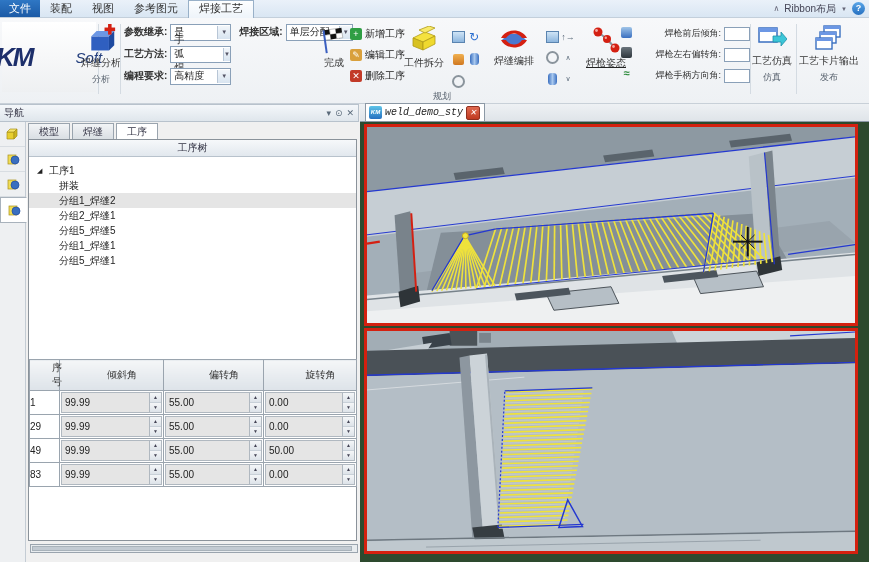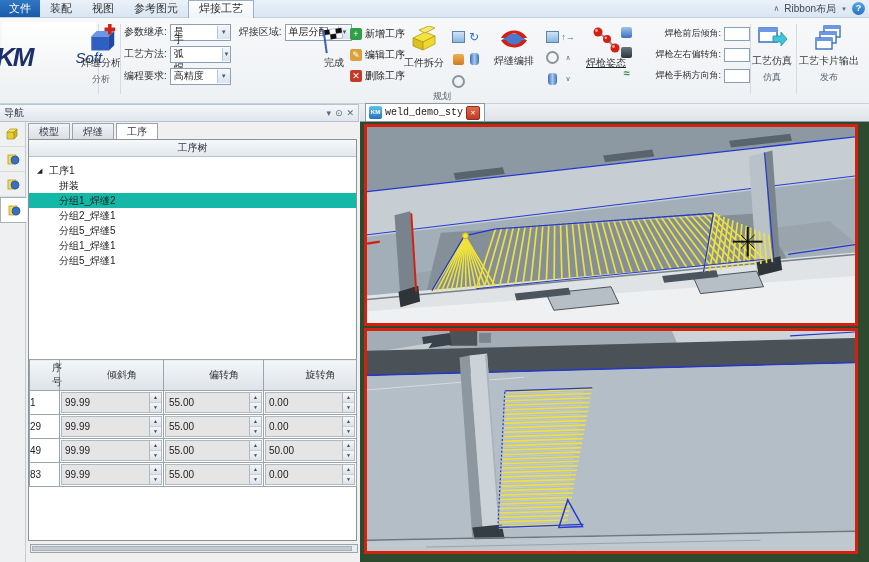--- a/index.html
+++ b/index.html
@@ -20,21 +20,21 @@
   .rib-sep{position:absolute;top:6px;width:1px;height:70px;background:#d4dbe2;}
   .glabel{font-size:9px;color:#5a6470;text-align:center;}
   .logo{position:absolute;left:2px;top:4px;width:94px;height:70px;background:linear-gradient(#ffffff,#eef0f2);display:flex;align-items:center;justify-content:center;}
   .logo-km{font-size:26px;font-weight:bold;font-style:italic;color:#1d2f6b;letter-spacing:-2px;}
   .logo-soft{font-size:15px;font-style:italic;color:#25407e;margin-left:1px;padding-left:42px;}
   .bigbtn{position:absolute;display:flex;flex-direction:column;align-items:center;}
   .bigbtn .blabel{font-size:10px;color:#333;margin-top:2px;white-space:nowrap;}
   .bigbtn .glabel{margin-top:3px;}
   .params{position:absolute;left:124px;top:6px;width:252px;}
   .prow{display:flex;align-items:center;height:16px;margin-bottom:6px;}
-  .plabel{font-size:10px;color:#333;white-space:nowrap;}
+  .plabel{font-size:10px;color:#333;white-space:nowrap;font-weight:bold;}
   .combo{display:flex;align-items:center;justify-content:space-between;height:15px;background:#fff;border:1px solid #8aa0b8;margin-left:3px;padding-left:3px;font-size:10px;}
   .combo .dd{width:12px;height:13px;background:linear-gradient(#f2f6fa,#d8e4f0);border-left:1px solid #b8c6d6;font-size:6px;color:#556;text-align:center;line-height:13px;}
   .proc-stack{position:absolute;left:350px;top:8px;width:66px;}
   .proc-item{display:flex;align-items:center;height:16px;margin-bottom:5px;}
   .proc-item .txt{font-size:10px;margin-left:3px;white-space:nowrap;}
   .mini-ic{width:12px;height:12px;border-radius:2px;font-size:9px;line-height:12px;text-align:center;color:#fff;}
   .tile{width:13px;height:13px;display:flex;align-items:center;justify-content:center;font-size:9px;color:#5a6a7a;}
   .cluster{position:absolute;display:grid;grid-template-columns:16px 16px;grid-auto-rows:22px;align-items:center;justify-items:center;}
   .ring{width:9px;height:9px;border:2px solid #8a949c;border-radius:50%;}
   .cyl{width:9px;height:12px;background:linear-gradient(90deg,#3a6fc0,#a8c8ee,#3a6fc0);border-radius:45%/28%;}
@@ -54,36 +54,36 @@
   .strip-item.sel{background:#fff;border:1px solid #a8b2bc;border-right:1px solid #fff;}
   .navtabs{position:absolute;left:28px;top:123px;height:33px;display:flex;}
   .navtab{width:40px;height:16px;line-height:16px;text-align:center;font-size:10px;background:linear-gradient(#f2f4f6,#d8dde2);border:1px solid #9aa4ae;margin-right:2px;color:#334;}
   .navtab.active{background:#fff;border-bottom:1px solid #fff;height:17px;}
   .navcontent{position:absolute;left:28px;top:139px;width:329px;height:402px;background:#fff;border:1px solid #8a929a;box-sizing:border-box;}
   .tree-header{height:16px;background:linear-gradient(#f6f8fa,#e2e8ee);border-bottom:1px solid #b8c2cc;text-align:center;line-height:16px;font-size:10px;color:#334;}
   .tree-row{height:15px;line-height:15px;font-size:10px;display:flex;align-items:center;white-space:nowrap;}
   .tree-row .exp{width:10px;margin-left:8px;font-size:7px;color:#222;}
   .tree-row .lbl{margin-left:2px;}
   .tree-row.child .lbl{margin-left:30px;}
-  .tree-row.sel{background:#14b8a6;}
+  .tree-row.sel{background:#e5e5e5;}
   .tree-row.sel .lbl{margin-left:30px;}
   
   .angle-table{position:absolute;left:0px;top:219px;width:327px;border-collapse:collapse;table-layout:fixed;}
   .angle-table th{height:17px;background:linear-gradient(#f4f6f8,#dde3e9);border:1px solid #9aa4ae;font-size:10px;font-weight:normal;color:#333;padding-left:22px;}
   .angle-table td{height:23px;border:1px solid #9aa4ae;font-size:10px;padding:0;}
   .rowno{padding-left:4px;}
   .spin{display:flex;align-items:center;height:19px;margin:1px;border:1px solid #b0b8c0;background:#e5e5e5;}
   .spin .val{flex:1;padding-left:3px;}
   .spin .spinner{width:11px;height:19px;display:flex;flex-direction:column;border-left:1px solid #b0b8c0;}
   .spin .spinner i{flex:1;font-style:normal;font-size:5px;line-height:9px;text-align:center;background:linear-gradient(#f4f6f8,#dde3e9);color:#445;border-bottom:1px solid #c8d0d8;}
   .spin .spinner i:last-child{border-bottom:none;}
   .hscroll{position:absolute;left:30px;top:544px;width:326px;height:7px;border:1px solid #9aa4ae;background:#e8ecef;}
   .hscroll .thumb{position:absolute;left:1px;top:1px;width:318px;height:3px;background:#c2cad2;border:1px solid #a8b2ba;}
   
-  .docktabs{position:absolute;left:360px;top:104px;width:509px;height:18px;background:linear-gradient(#eef1f4,#dfe4e9);border-bottom:1px solid #8b98a5;box-sizing:border-box;display:flex;align-items:flex-end;}
+  .docktabs{position:absolute;left:360px;top:104px;width:509px;height:18px;background:linear-gradient(#eef1f4,#dfe4e9);border-bottom:1px solid #8b98a5;box-sizing:border-box;display:flex;align-items:flex-end;font-style:italic;}
   .doctab{display:flex;align-items:center;gap:3px;height:17px;background:#fff;border:1px solid #8b98a5;border-bottom:none;padding:0 4px 0 3px;margin-left:5px;font-size:10px;font-family:"Liberation Mono","DejaVu Sans Mono",monospace;}
   .doc-ic{width:13px;height:13px;background:linear-gradient(#5ec4e8,#2670c0);color:#fff;font-size:6px;font-weight:bold;text-align:center;line-height:13px;border-radius:2px;font-family:"Liberation Sans",sans-serif;}
   .doc-close{width:12px;height:12px;background:linear-gradient(#e06a50,#c03a20);border:1px solid #903020;color:#fff;font-size:8px;line-height:11px;text-align:center;border-radius:2px;}
   .viewarea{position:absolute;left:360px;top:122px;width:509px;height:440px;background:#2d4a2e;}
   .vp{position:absolute;left:4px;width:494px;border:3px solid #d4200f;background:#b0bbc3;box-sizing:border-box;}
   .vp svg{display:block;}
   .vp1{top:2px;height:202px;}
   .vp2{top:206px;height:226px;}
 </style>
 </head>

